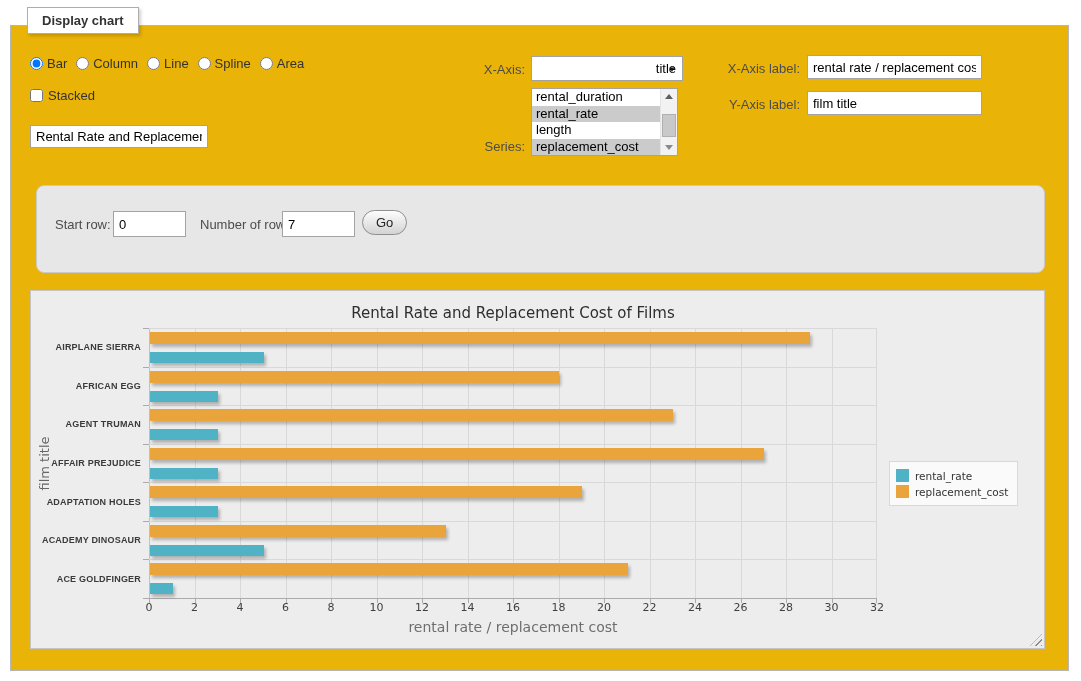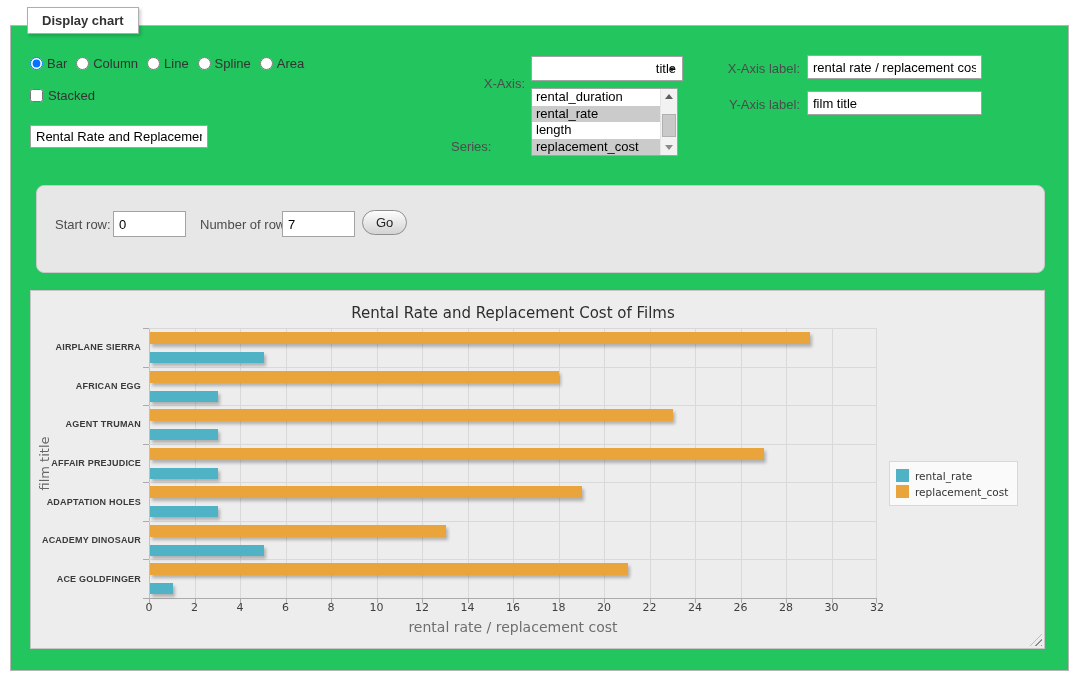--- a/index.html
+++ b/index.html
@@ -4,46 +4,46 @@
 <style>
   * { box-sizing: border-box; }
   html,body { margin:0; padding:0; }
   body {
     width:1081px; height:681px; background:#ffffff; position:relative;
     font-family:"Liberation Sans", sans-serif; font-size:13px; color:#333;
     overflow:hidden;
   }
   .fieldset {
     position:absolute; left:10px; top:25px; width:1059px; height:646px;
-    border:1px solid #b6b6b6; background:#22c55e;
+    border:1px solid #b6b6b6; background:#eab308;
   }
   .legend-box {
     position:absolute; left:16px; top:-19px; background:#fff;
     border:1px solid #aeaeae; padding:5px 14px; font-weight:bold; color:#333;
     box-shadow:2px 2px 3px rgba(0,0,0,0.18); z-index:5;
   }
   
   .radios { position:absolute; left:19px; top:30px; display:flex; align-items:center; gap:9px; }
   .rb { display:flex; align-items:center; gap:4px; cursor:default; }
   input[type=radio], input[type=checkbox] { margin:0; width:13px; height:13px; }
   .stacked { position:absolute; left:19px; top:62px; display:flex; align-items:center; gap:5px; }
   
   input.txt {
     border:1px solid #a3a3a3; font:13px "Liberation Sans",sans-serif;
     color:#000; padding:1px 5px; background:#fff;
   }
   .title-input { position:absolute; left:19px; top:99px; width:178px; height:23px; }
   .lbl { color:#4c4c4c; }
-  .lbl-xaxis  { position:absolute; left:380px; top:36px; width:134px; text-align:right;margin-top:14px; }
+  .lbl-xaxis  { position:absolute; left:380px; top:36px; width:134px; text-align:right; }
   .fake-select {
     position:absolute; left:520px; top:30px; width:152px; height:25px;
     background:#fff; border:1px solid #a3a3a3; color:#000; padding:4px 6px 3px 6px;text-align:right;
   }
   .fake-select .arrow { position:absolute; right:6px; top:8px; font-size:8px; color:#111; }
-  .lbl-series { position:absolute; left:440px; top:113px; width:74px; text-align:left; }
+  .lbl-series { position:absolute; left:440px; top:113px; width:74px; text-align:right; }
   .listbox {
     position:absolute; left:520px; top:62px; width:147px; height:68px;
     background:#fff; border:1px solid #a3a3a3; overflow:hidden;
   }
   .opts { position:absolute; left:0; top:0; right:17px; }
   .opt { height:16.5px; line-height:16.5px; padding:0 2px 0 4px; white-space:nowrap; color:#000; overflow:hidden; }
   .opt.sel { background:#cbcbcb; }
   .sbar { position:absolute; right:0; top:0; width:17px; height:100%; background:#f2f2f2; border-left:1px solid #e4e4e4; }
   .tri-up { width:0; height:0; border-left:4px solid transparent; border-right:4px solid transparent; border-bottom:5px solid #5e5e5e; margin:5px auto 0; }
   .tri-dn { position:absolute; bottom:5px; left:4px; width:0; height:0; border-left:4px solid transparent; border-right:4px solid transparent; border-top:5px solid #8a8a8a; }

